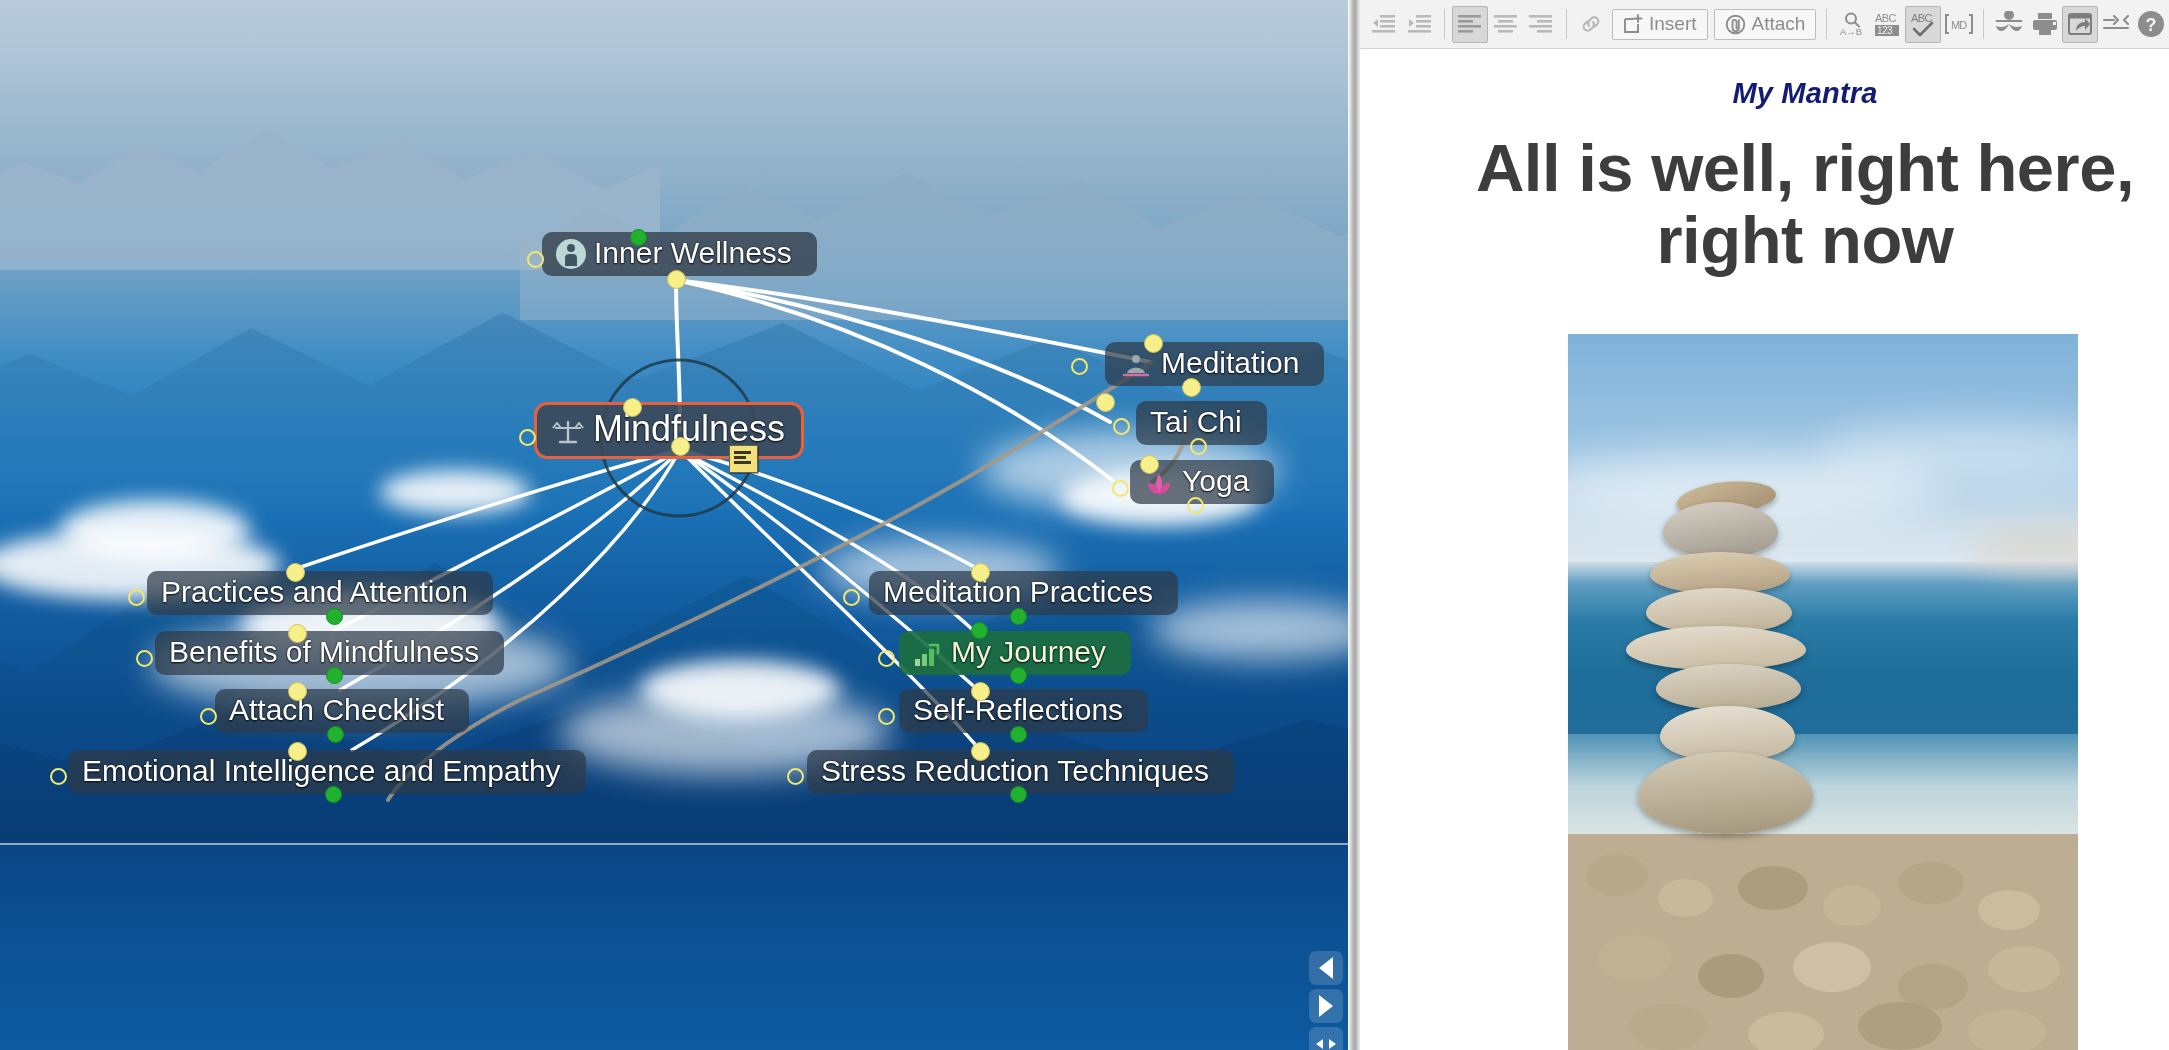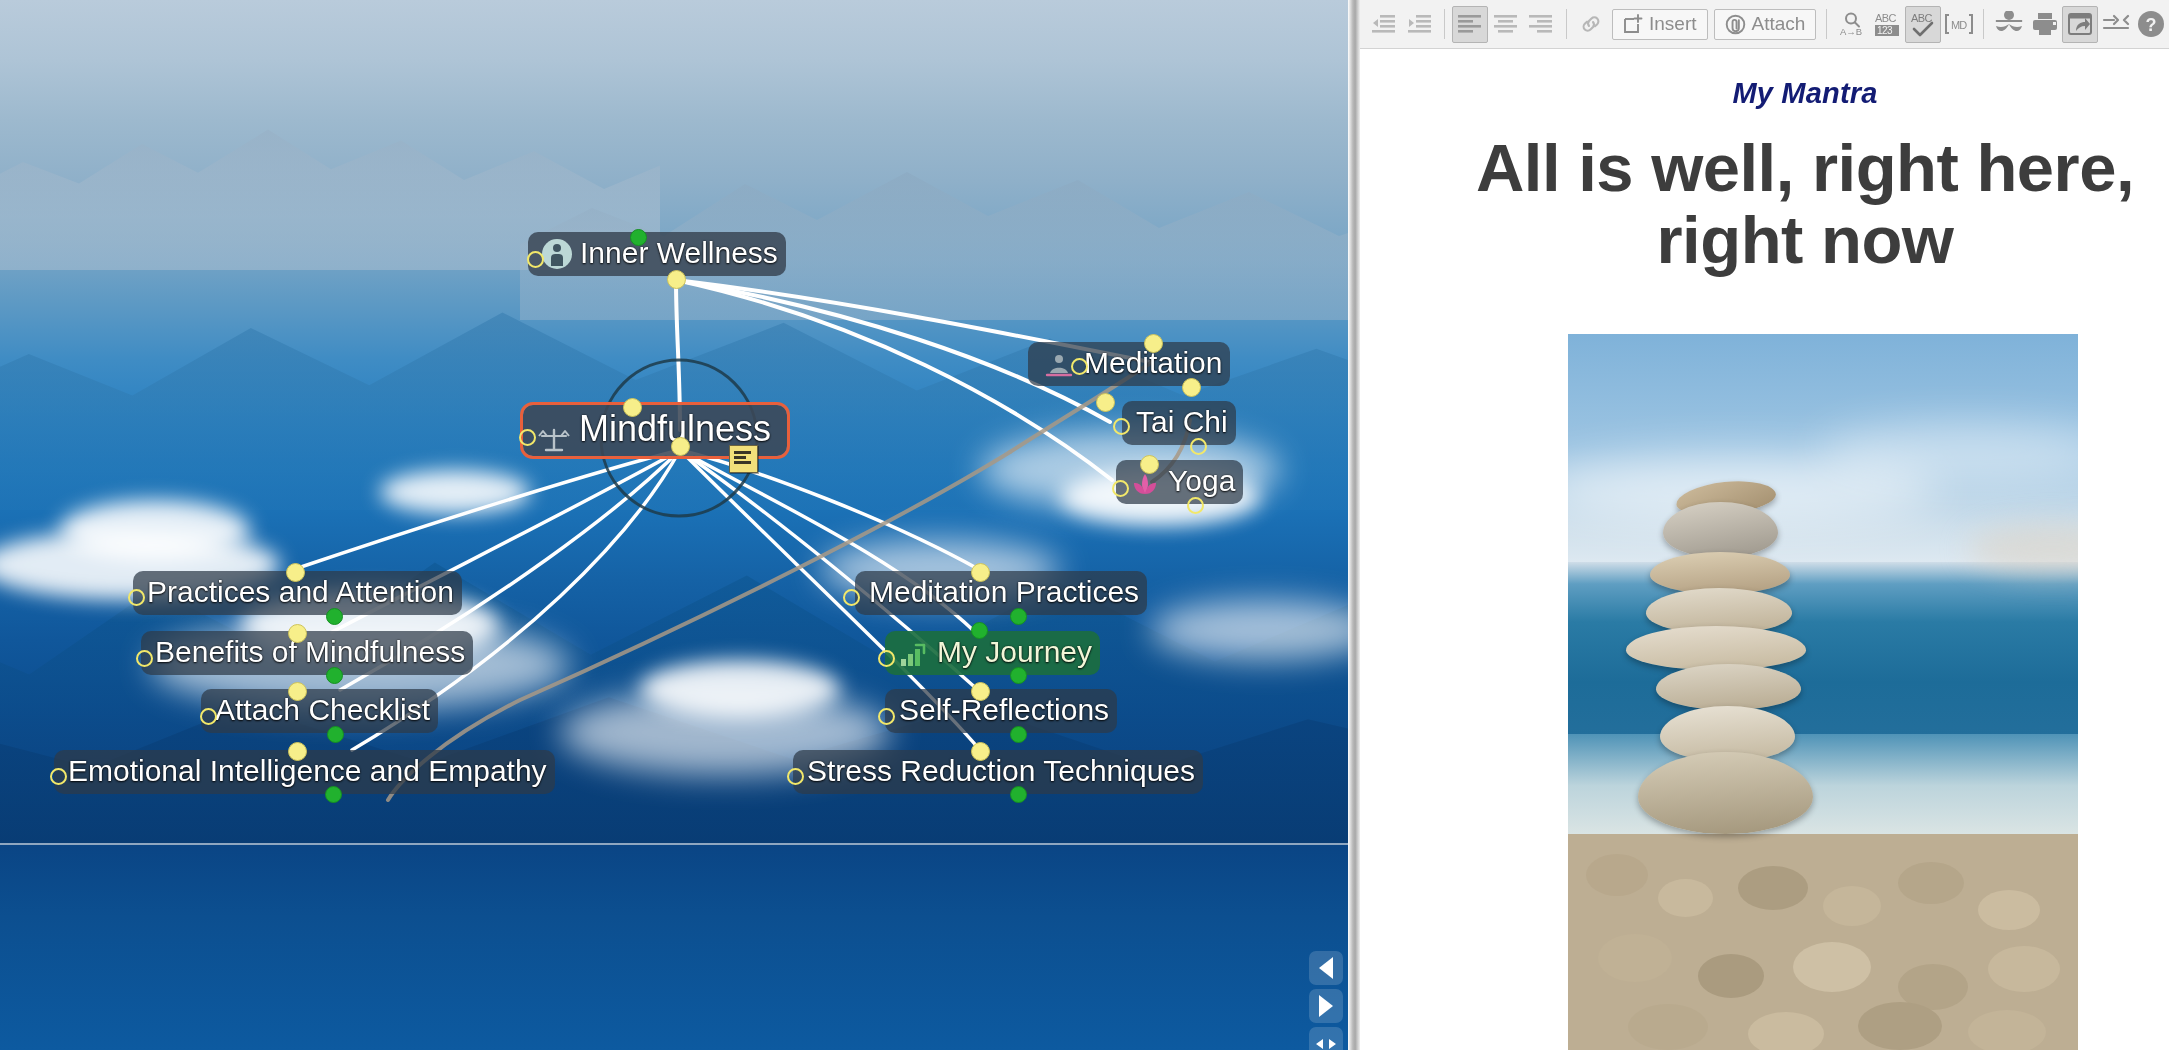--- a/index.html
+++ b/index.html
@@ -49,25 +49,26 @@
     background:linear-gradient(to bottom,#0a4585,#0c4f90 35%,#0d5aa0 100%);
   }
   .bg-line{position:absolute;left:0;top:843px;width:1348px;height:2px;background:rgba(255,255,255,.55);}
 
   
   #map-svg{position:absolute;left:0;top:0;width:1348px;height:1050px;}
 
   
   .node{
     position:absolute;display:flex;align-items:center;gap:8px;
-    border-radius:10px;padding:4px 8px 5px 14px;
+    border-radius:10px;padding:4px 25px 5px 14px;
     color:#ffffff;white-space:nowrap;
     background:rgba(46,58,72,.72);
     font-size:30px;line-height:1.18;
     text-shadow:0 1px 2px rgba(0,0,0,.85), 0 0 2px rgba(0,0,0,.6);
+    margin-left:14px;
   }
   .node.root{background:rgba(52,64,78,.80);}
   .node.selected{
     background:rgba(60,72,86,.88);
     outline:3px solid #e8603c;border-radius:10px;
   }
   .node.journey{
     background:rgba(27,110,64,.92);
     color:#f2f7d8;
   }
@@ -228,41 +229,41 @@
     </svg>
 
     <div class="node root" style="left:528px;top:232px;">
       <span class="ico ico-person"></span>
       <span class="nlabel">Inner Wellness</span>
     </div>
     <div class="hollow" style="left:527px;top:251px;"></div>
     <div class="dot-g" style="left:630px;top:229px;"></div>
     <div class="dot-y" style="left:667px;top:270px;"></div>
 
-    <div class="node selected" style="left:523px;top:405px;padding-right:16px;align-items:flex-end;">
+    <div class="node selected" style="left:523px;top:405px;padding-right:16px;">
       <span class="ico ico-scales">
         <svg viewBox="0 0 34 26" width="34" height="26">
           <path d="M17 3 v20 M9 23 h16" stroke="#cfd8dd" stroke-width="2.4" fill="none" stroke-linecap="round"></path>
           <path d="M5 9 h24" stroke="#cfd8dd" stroke-width="2.2" stroke-linecap="round"></path>
           <path d="M2 9 l4 -5 l4 5" fill="none" stroke="#cfd8dd" stroke-width="2" stroke-linejoin="round"></path>
           <path d="M24 9 l4 -5 l4 5" fill="none" stroke="#cfd8dd" stroke-width="2" stroke-linejoin="round"></path>
         </svg>
       </span>
       <span class="nlabel" style="font-size:36px;">Mindfulness</span>
     </div>
     <div class="hollow" style="left:519px;top:429px;"></div>
     <div class="dot-y" style="left:623px;top:398px;"></div>
     <div class="dot-y" style="left:671px;top:437px;"></div>
     <div class="note-ico" style="left:729px;top:445px;">
       <i style="top:5px;width:17px;"></i>
         <i style="top:10px;width:12px;"></i>
         <i style="top:15px;width:17px;"></i>
     </div>
 
-    <div class="node" style="left:1028px;top:342px;">
+    <div class="node" style="left:1091px;top:342px;">
       <span class="ico ico-meditate">
         <svg viewBox="0 0 34 26" width="34" height="26">
           <circle cx="17" cy="6" r="4" fill="#9aa8b0"></circle>
           <path d="M8 20 C10 13 24 13 26 20 Z" fill="#9aa8b0"></path>
           <path d="M5 22 h24" stroke="#d66ea0" stroke-width="2.4" stroke-linecap="round"></path>
         </svg>
       </span>
       <span class="nlabel">Meditation</span>
     </div>
     <div class="hollow" style="left:1071px;top:358px;"></div>

